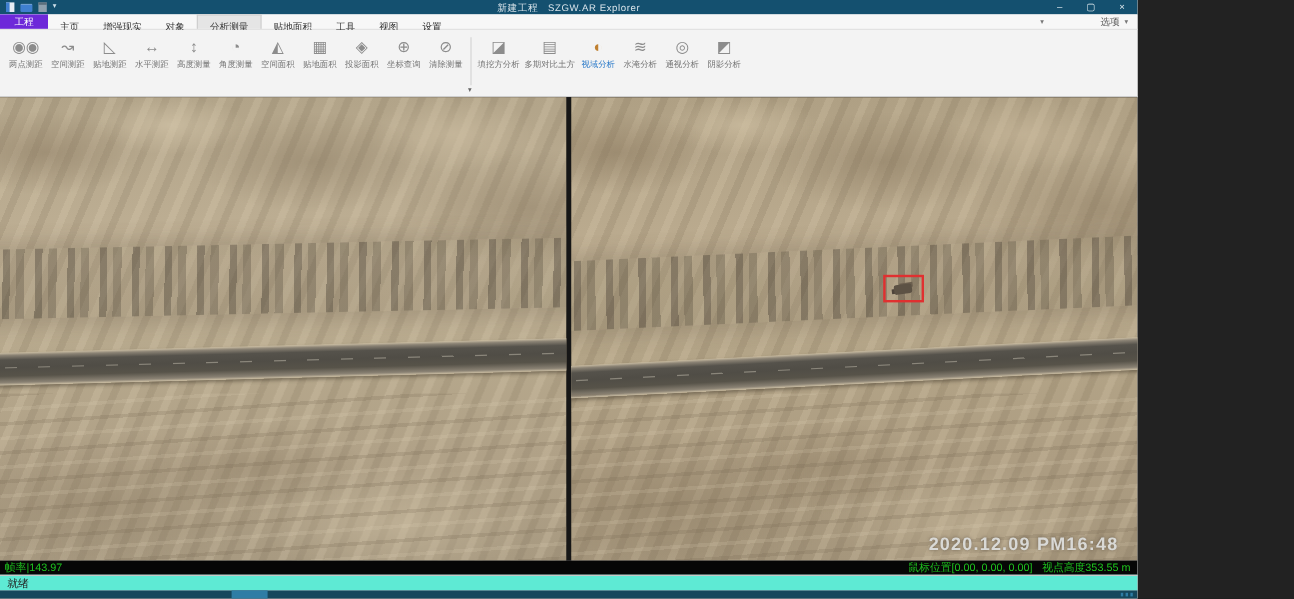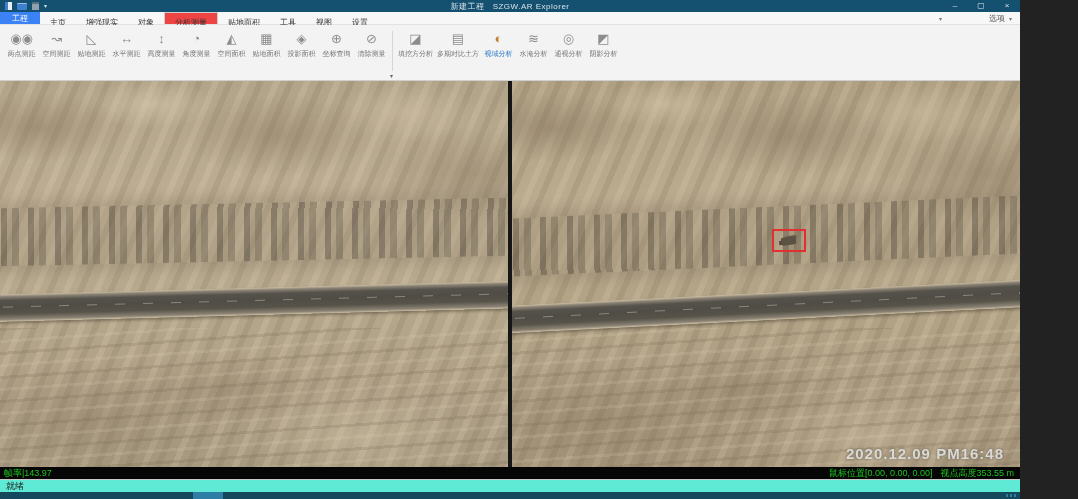--- a/index.html
+++ b/index.html
@@ -1,35 +1,35 @@
 <!DOCTYPE html>
 <html><head>
 <meta charset="utf-8">
 <style>
   * { margin:0; padding:0; box-sizing:border-box; }
   html,body { background:#222; }
   body { font-family:"Liberation Sans","DejaVu Sans",sans-serif; }
-  #app { position:relative; width:1020px; height:499px; background:#f3f3f3; overflow:hidden; }
+  #app { position:relative; width:948px; height:499px; background:#f3f3f3; overflow:hidden; }
 
   
   .titlebar { position:relative; height:12px; background:#14506f; display:flex; align-items:center; }
   .qa { display:flex; align-items:center; gap:5px; padding-left:5px; }
   .qa-doc { width:7px; height:8px; background:#e8eef4; border-left:3px solid #3f7fd0; }
   .qa-folder { width:10px; height:7px; background:#3f7fd0; border-radius:1px; border-top:1px solid #9cc0ea; }
   .qa-save { width:7px; height:8px; background:#8fa0ae; border-top:2px solid #5c6f7d; }
   .qa-caret { color:#cfe0ea; font-size:6px; line-height:6px; }
   .title { position:absolute; left:0; right:0; text-align:center; color:#d8e3ea; font-size:8px; letter-spacing:.5px; }
   .winctl { margin-left:auto; display:flex; }
   .win-btn { width:26px; height:12px; color:#dbe6ec; font-size:8px; line-height:11px; text-align:center; }
 
   
   .menubar { position:relative; height:13px; background:#f7f7f7; border-bottom:1px solid #e2e2e2; display:flex; align-items:stretch; font-size:8px; }
   .menu-item { padding:4px 10px; line-height:13px; color:#333; cursor:default; }
-  .menu-item.tab { background:#3b82f6; color:#fff; padding:0 12px; }
-  .menu-item.sel { background:#ef4444; border:1px solid #cfcfcf; border-bottom:none; line-height:12px; }
+  .menu-item.tab { background:#6d28d9; color:#fff; padding:0 12px; }
+  .menu-item.sel { background:#e5e5e5; border:1px solid #cfcfcf; border-bottom:none; line-height:12px; }
   .menu-right { margin-left:auto; display:flex; align-items:center; gap:4px; padding-right:8px; color:#555; }
   .menu-right .cc { font-size:6px; color:#777; }
   .menu-right .lbl { font-size:8px;margin-left:43px; }
 
   
   .toolbar { position:relative; height:56px; background:#f3f3f3; border-bottom:1px solid #cfcfcf; display:flex; align-items:flex-start; padding:5px 2px 0 4px; }
   .tbtn { min-width:35px; padding:0 2px; display:flex; flex-direction:column; align-items:center; cursor:default; }
   .tbtn .ico { height:17px; font-size:13px; line-height:17px; color:#8c8c8c; }
   .tbtn .lbl { font-size:7px; color:#757575; margin-top:2px; white-space:nowrap; }
   .tbtn.active .ico { color:#c08030; }

